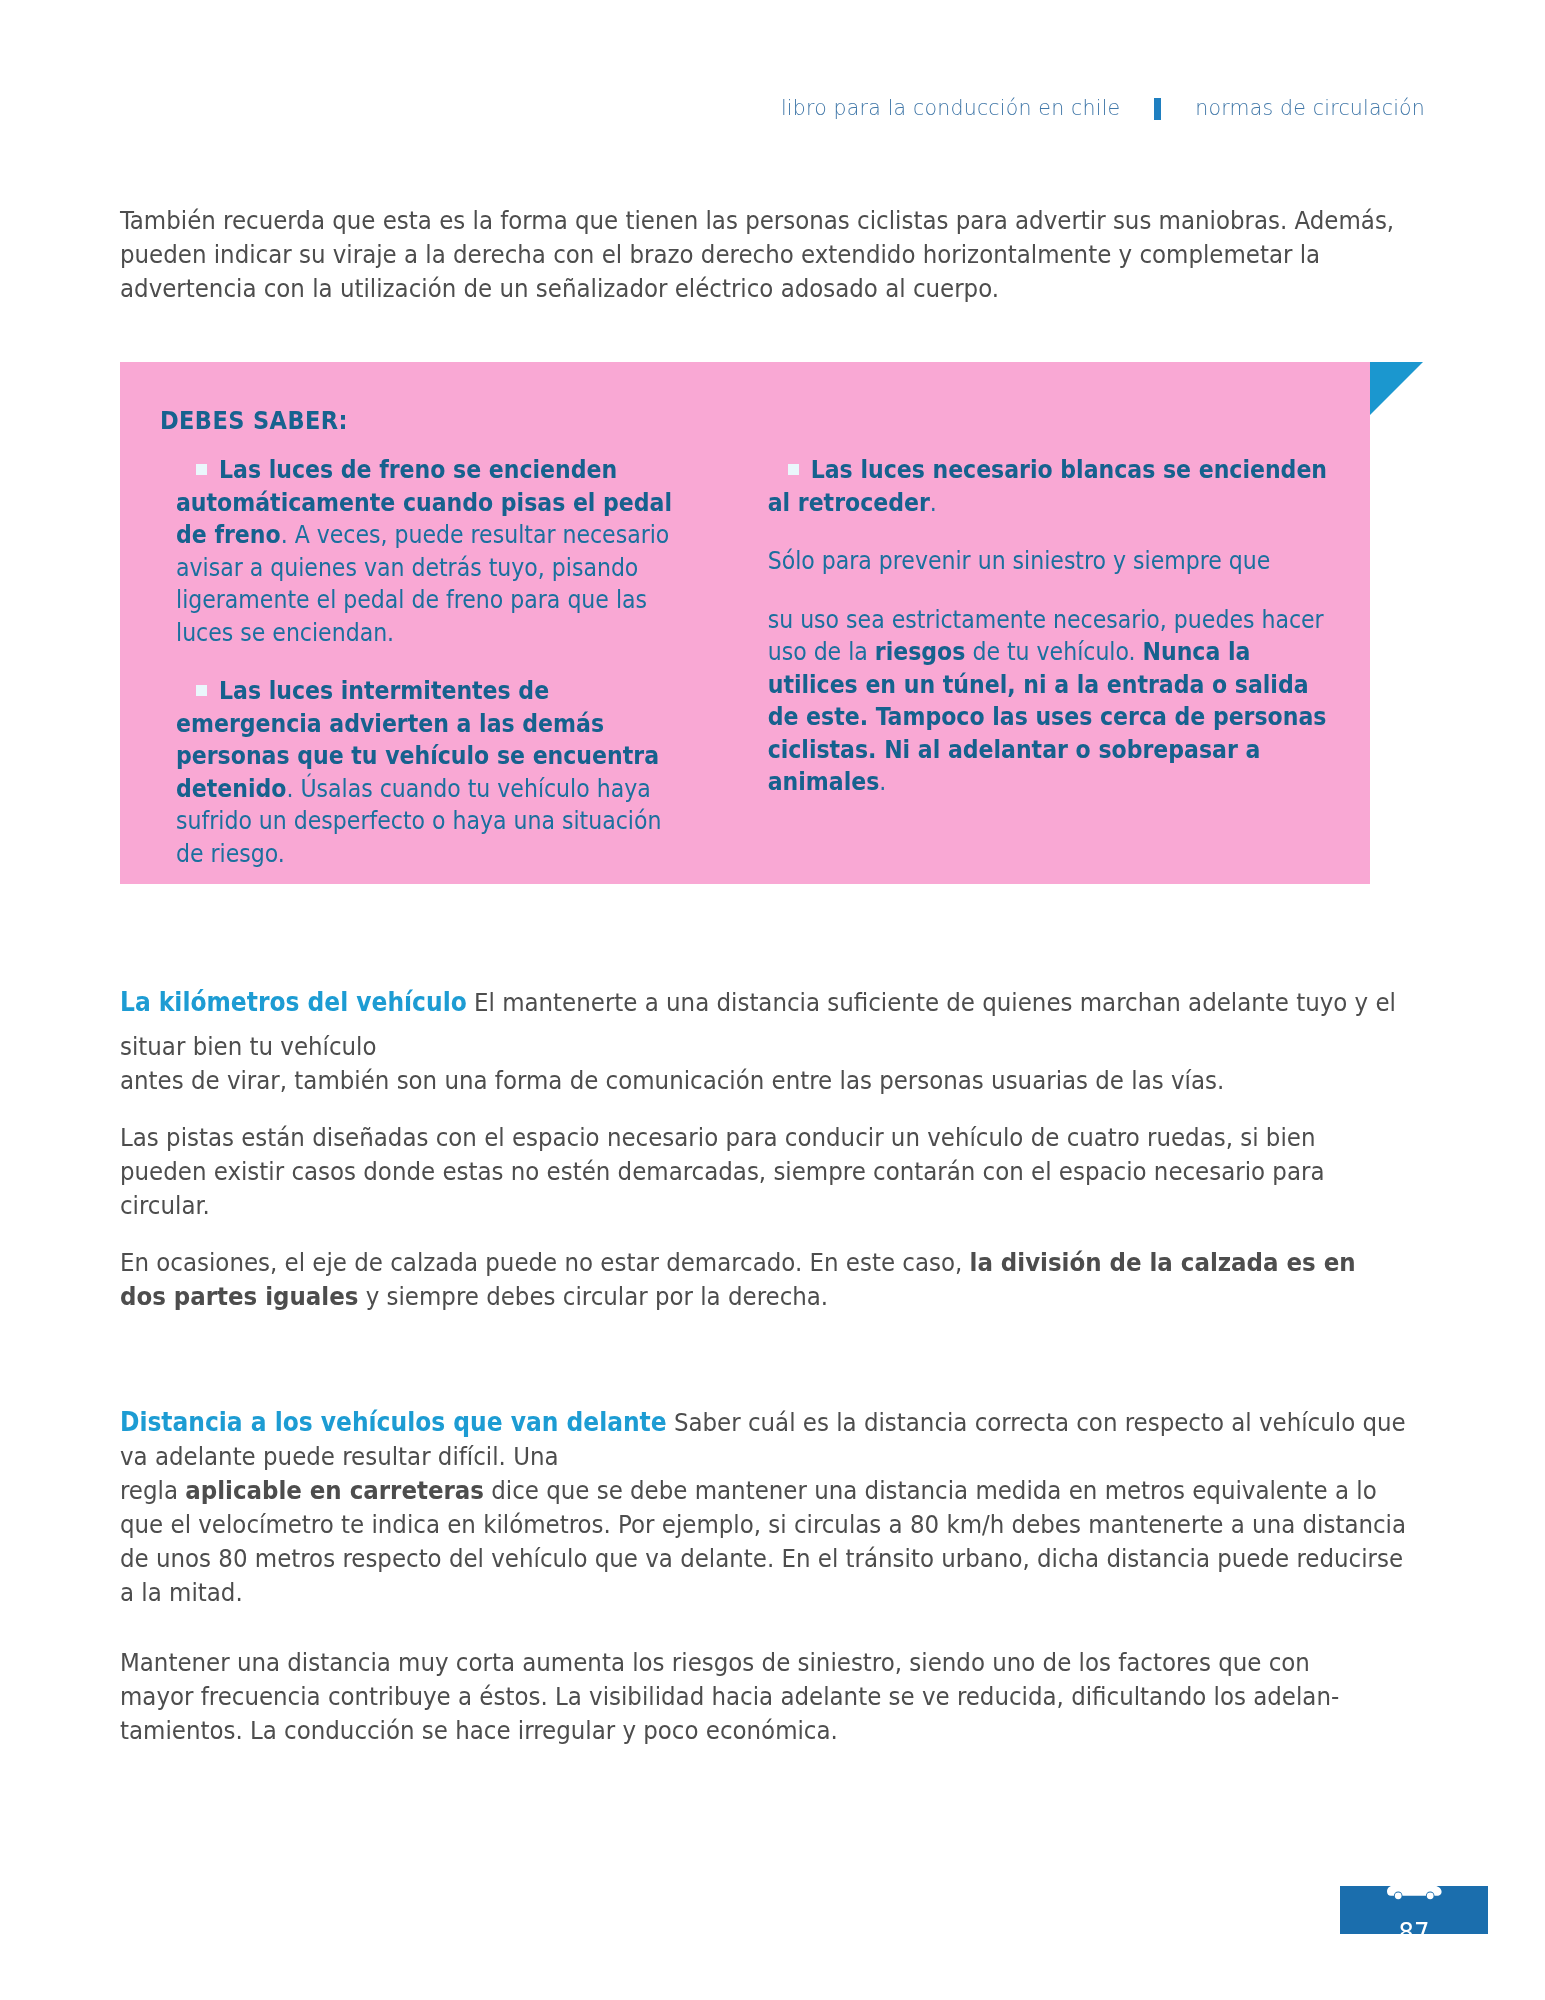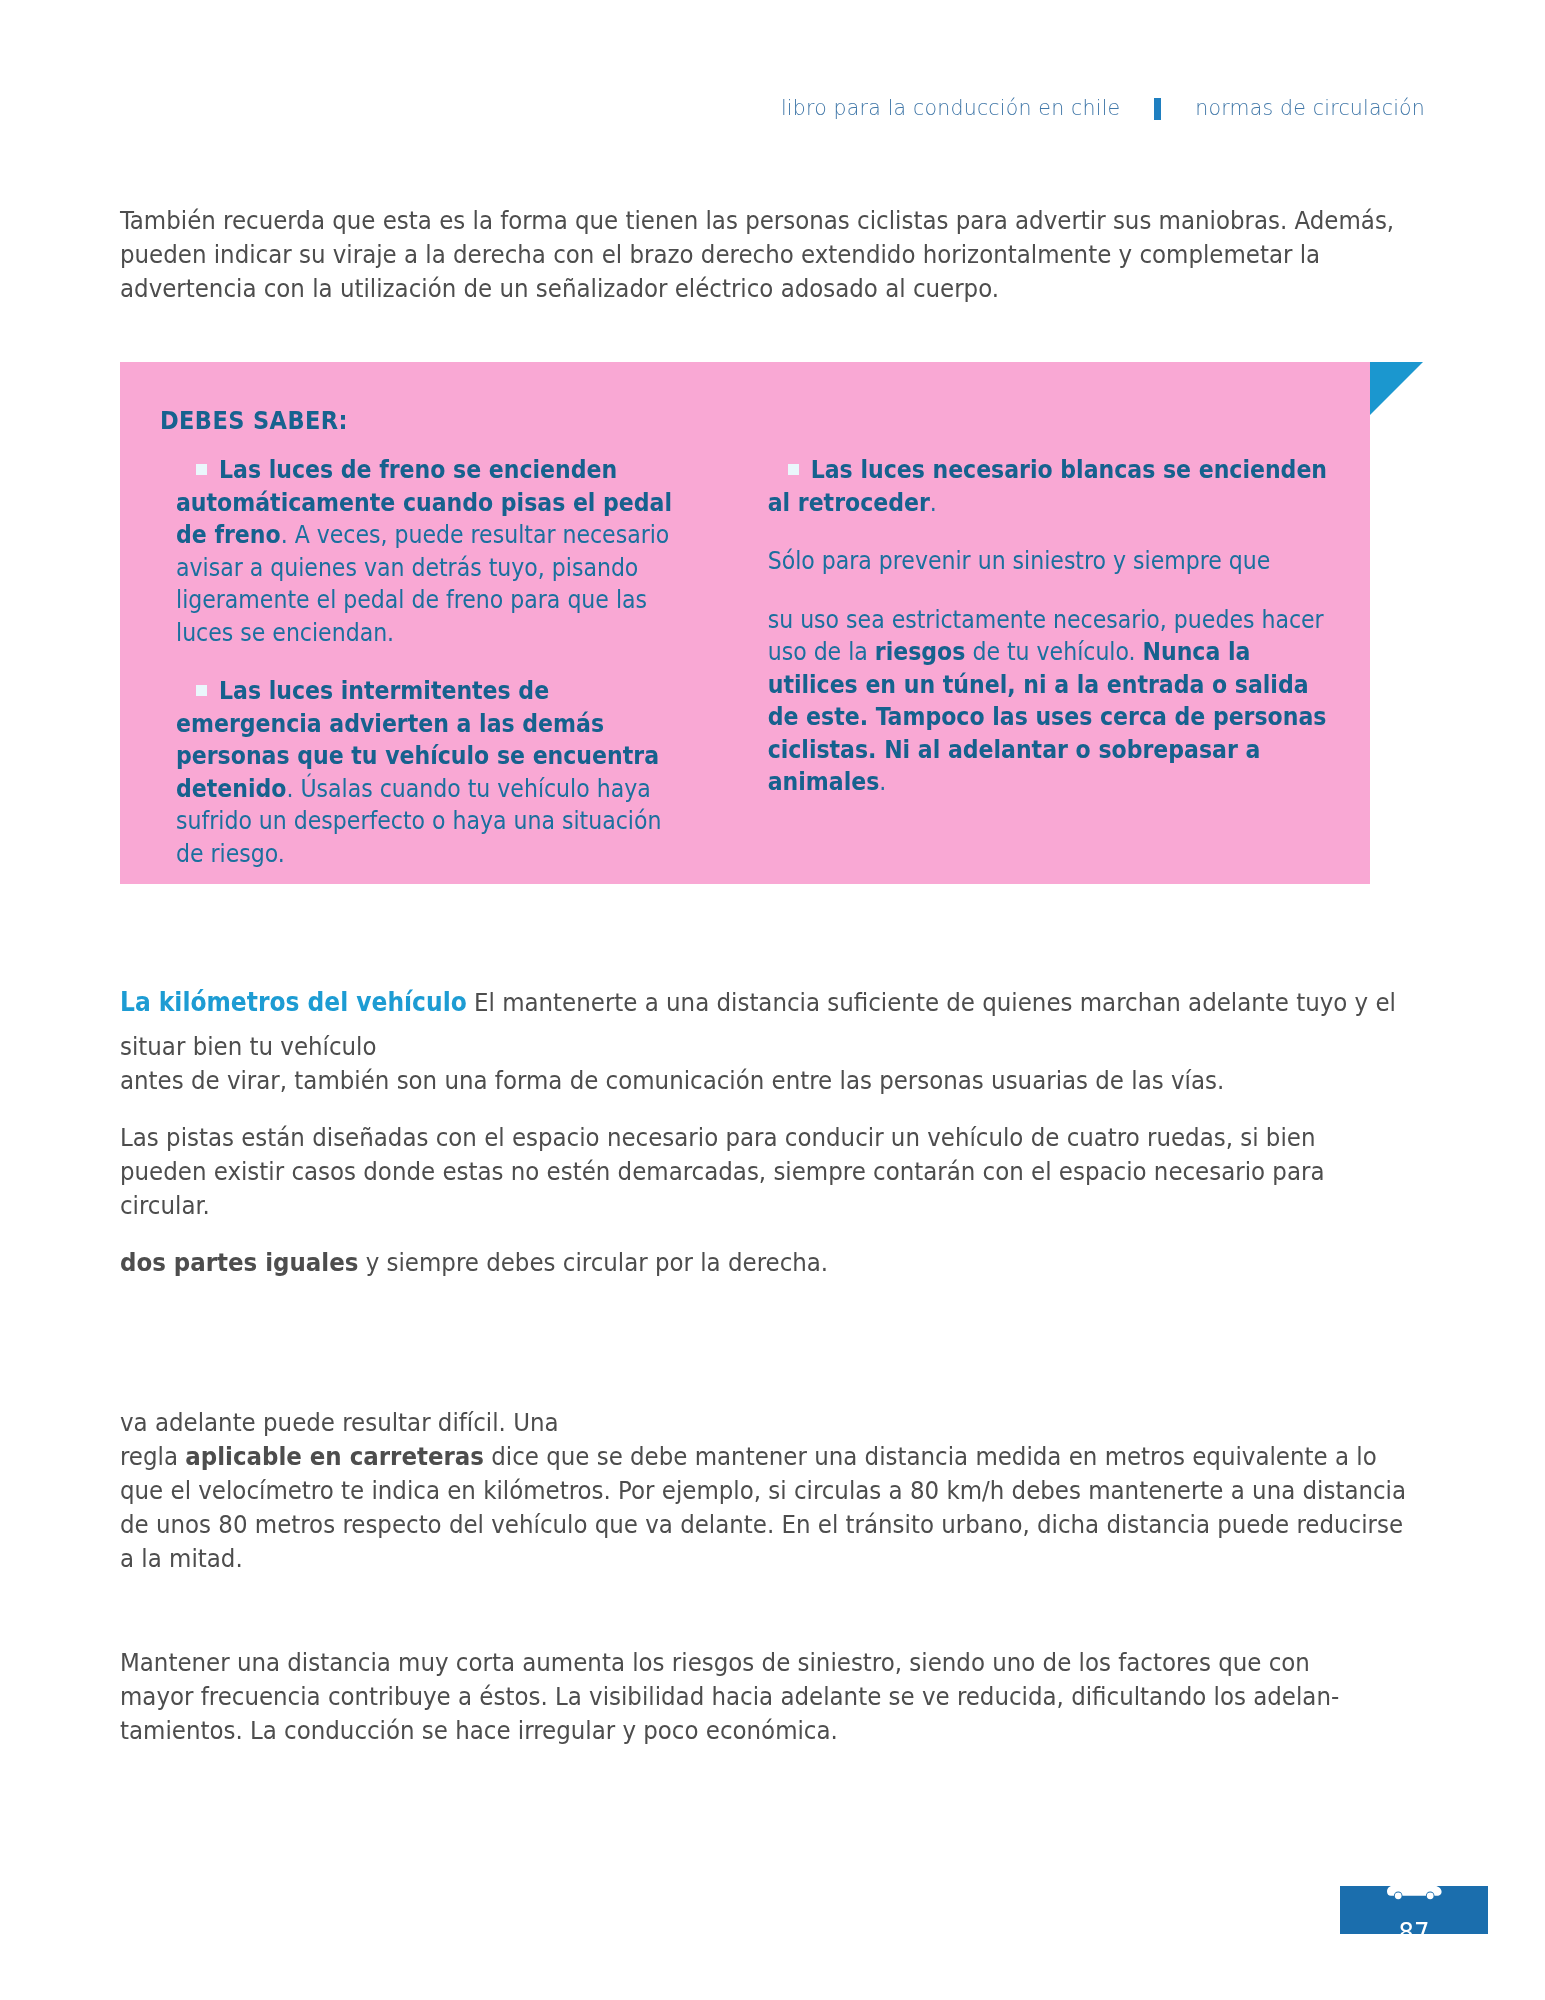--- a/index.html
+++ b/index.html
@@ -235,26 +235,32 @@
       <p class="body">antes de virar, también son una forma de comunicación entre las personas usuarias de las vías.</p>
     </div>
 
     <div class="s2">
       <p class="body">Las pistas están diseñadas con el espacio necesario para conducir un vehículo de cuatro ruedas, si bien</p>
       <p class="body gap10">pueden existir casos donde estas no estén demarcadas, siempre contarán con el espacio necesario para</p>
       <p class="body">circular.</p>
     </div>
 
     <div class="s3">
+      <p class="body">
+        <span>En ocasiones, el eje de calzada puede no estar demarcado. En este caso, </span><b>la división de la calzada es en</b>
+      </p>
       <p class="body gap10">
         <b>dos partes iguales</b><span> y siempre debes circular por la derecha.</span>
       </p>
     </div>
 
     <div class="s4">
+      <p class="body">
+        <span class="sec-head">Distancia a los vehículos que van delante</span><span> Saber cuál es la distancia correcta con respecto al vehículo que</span>
+      </p>
       <p class="body gap10">va adelante puede resultar difícil. Una</p>
       <p class="body">
         <span>regla </span><b>aplicable en carreteras</b><span> dice que se debe mantener una distancia medida en metros equivalente a lo que el velocímetro te indica en kilómetros. Por ejemplo, si circulas a 80 km/h debes mantenerte a una distancia de unos 80 metros respecto del vehículo que va delante. En el tránsito urbano, dicha distancia puede reducirse a la mitad.</span>
       </p>
     </div>
 
     <div class="s5">
       <p class="body">Mantener una distancia muy corta aumenta los riesgos de siniestro, siendo uno de los factores que con</p>
       <p class="body gap10">mayor frecuencia contribuye a éstos. La visibilidad hacia adelante se ve reducida, dificultando los adelan-</p>
       <p class="body">tamientos. La conducción se hace irregular y poco económica.</p>

